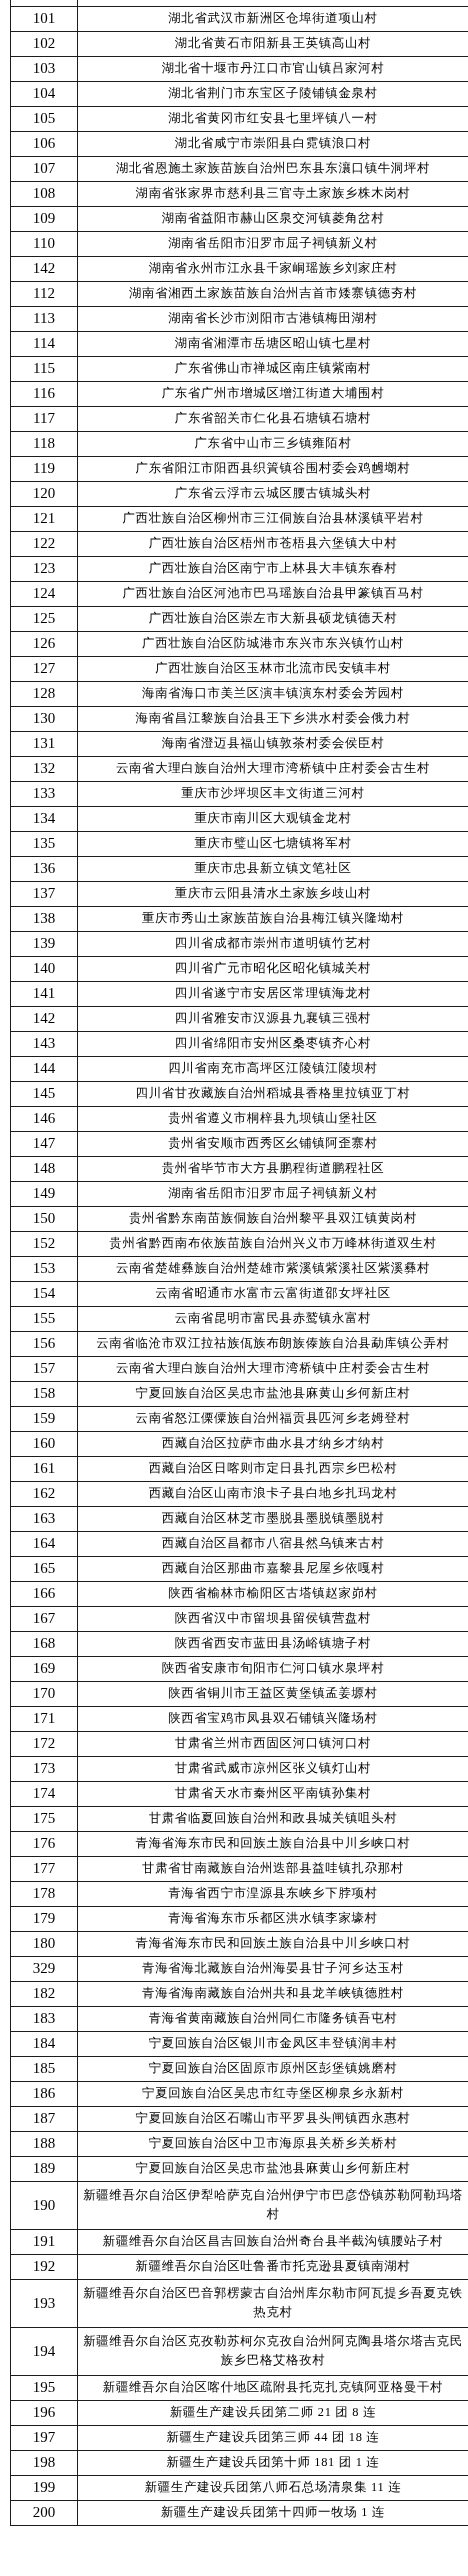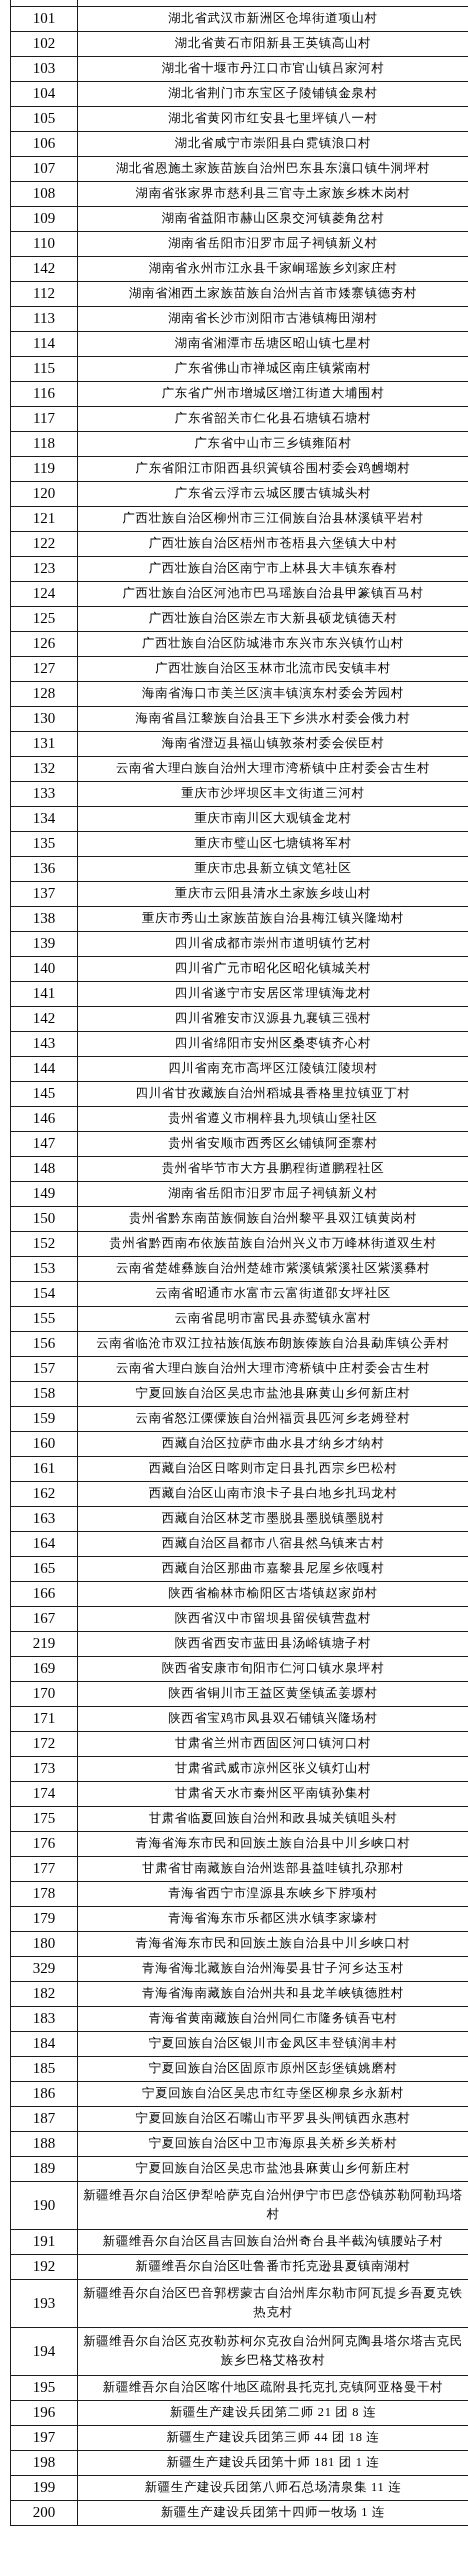--- a/index.html
+++ b/index.html
@@ -313,21 +313,21 @@
       </tr>
       <tr class="r">
         <td class="num">166</td>
         <td class="name">陕西省榆林市榆阳区古塔镇赵家峁村</td>
       </tr>
       <tr class="r">
         <td class="num">167</td>
         <td class="name">陕西省汉中市留坝县留侯镇营盘村</td>
       </tr>
       <tr class="r">
-        <td class="num">219</td>
+        <td class="num">168</td>
         <td class="name">陕西省西安市蓝田县汤峪镇塘子村</td>
       </tr>
       <tr class="r">
         <td class="num">169</td>
         <td class="name">陕西省安康市旬阳市仁河口镇水泉坪村</td>
       </tr>
       <tr class="r">
         <td class="num">170</td>
         <td class="name">陕西省铜川市王益区黄堡镇孟姜塬村</td>
       </tr>

